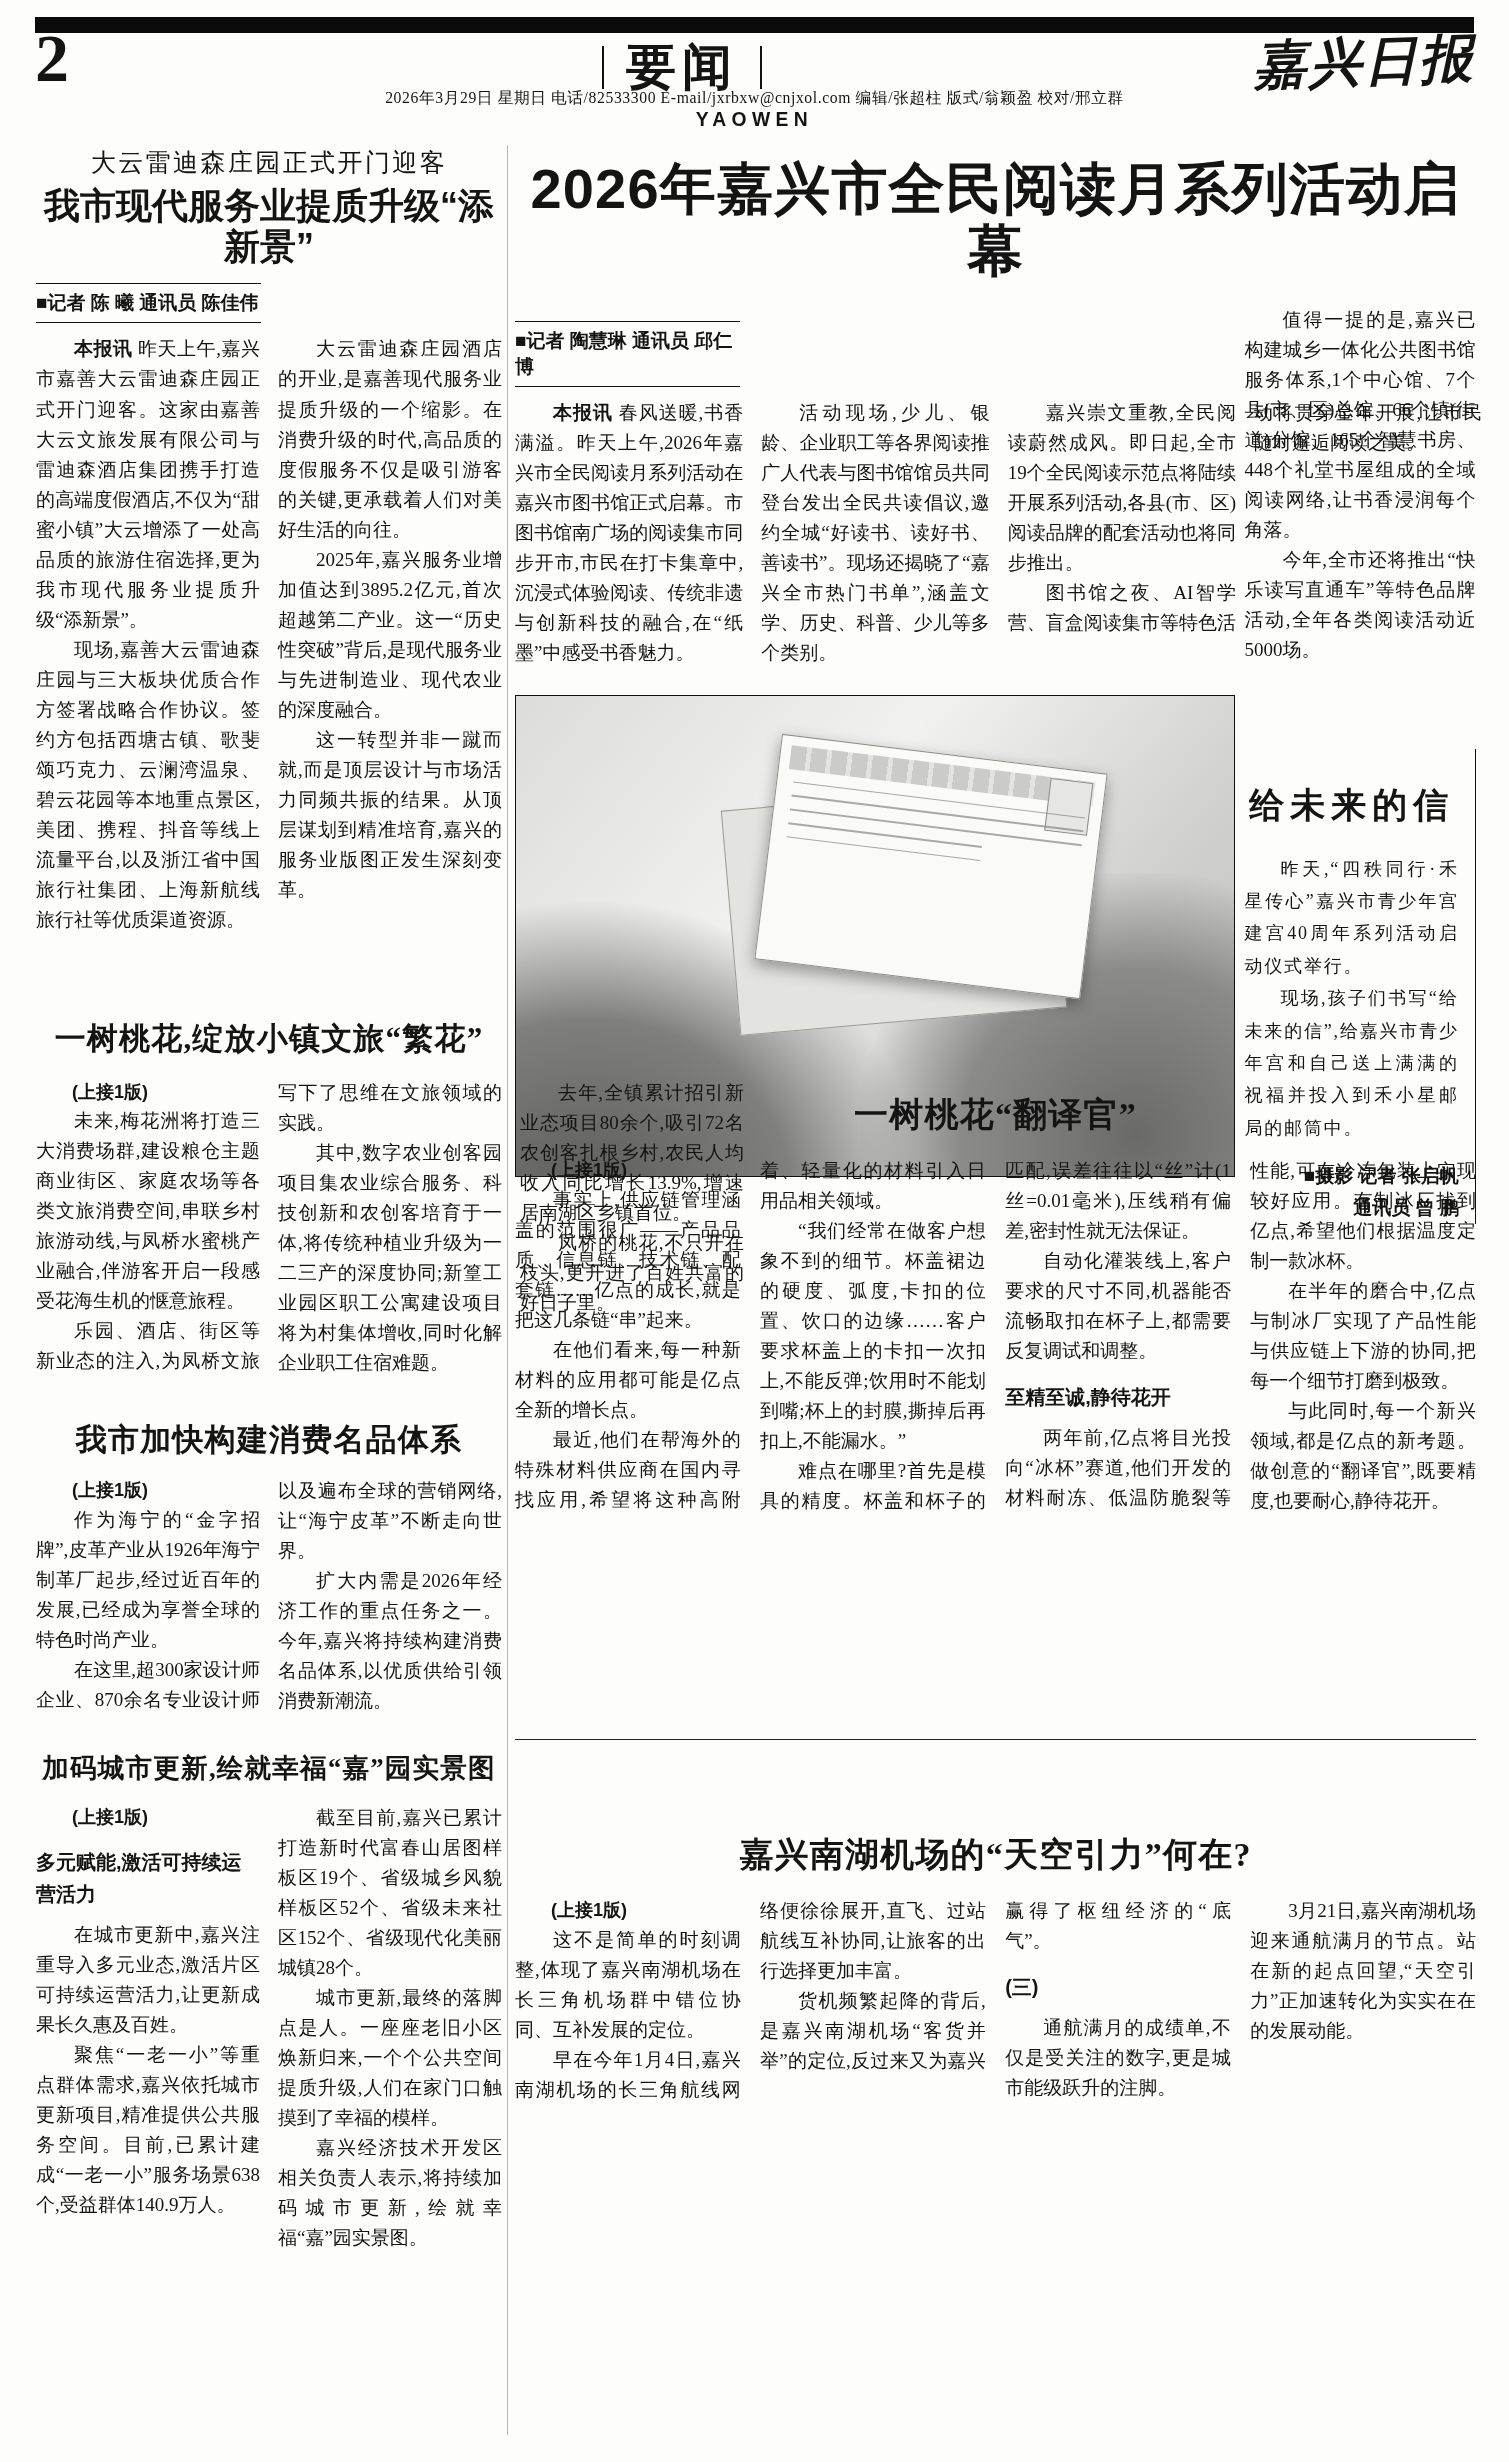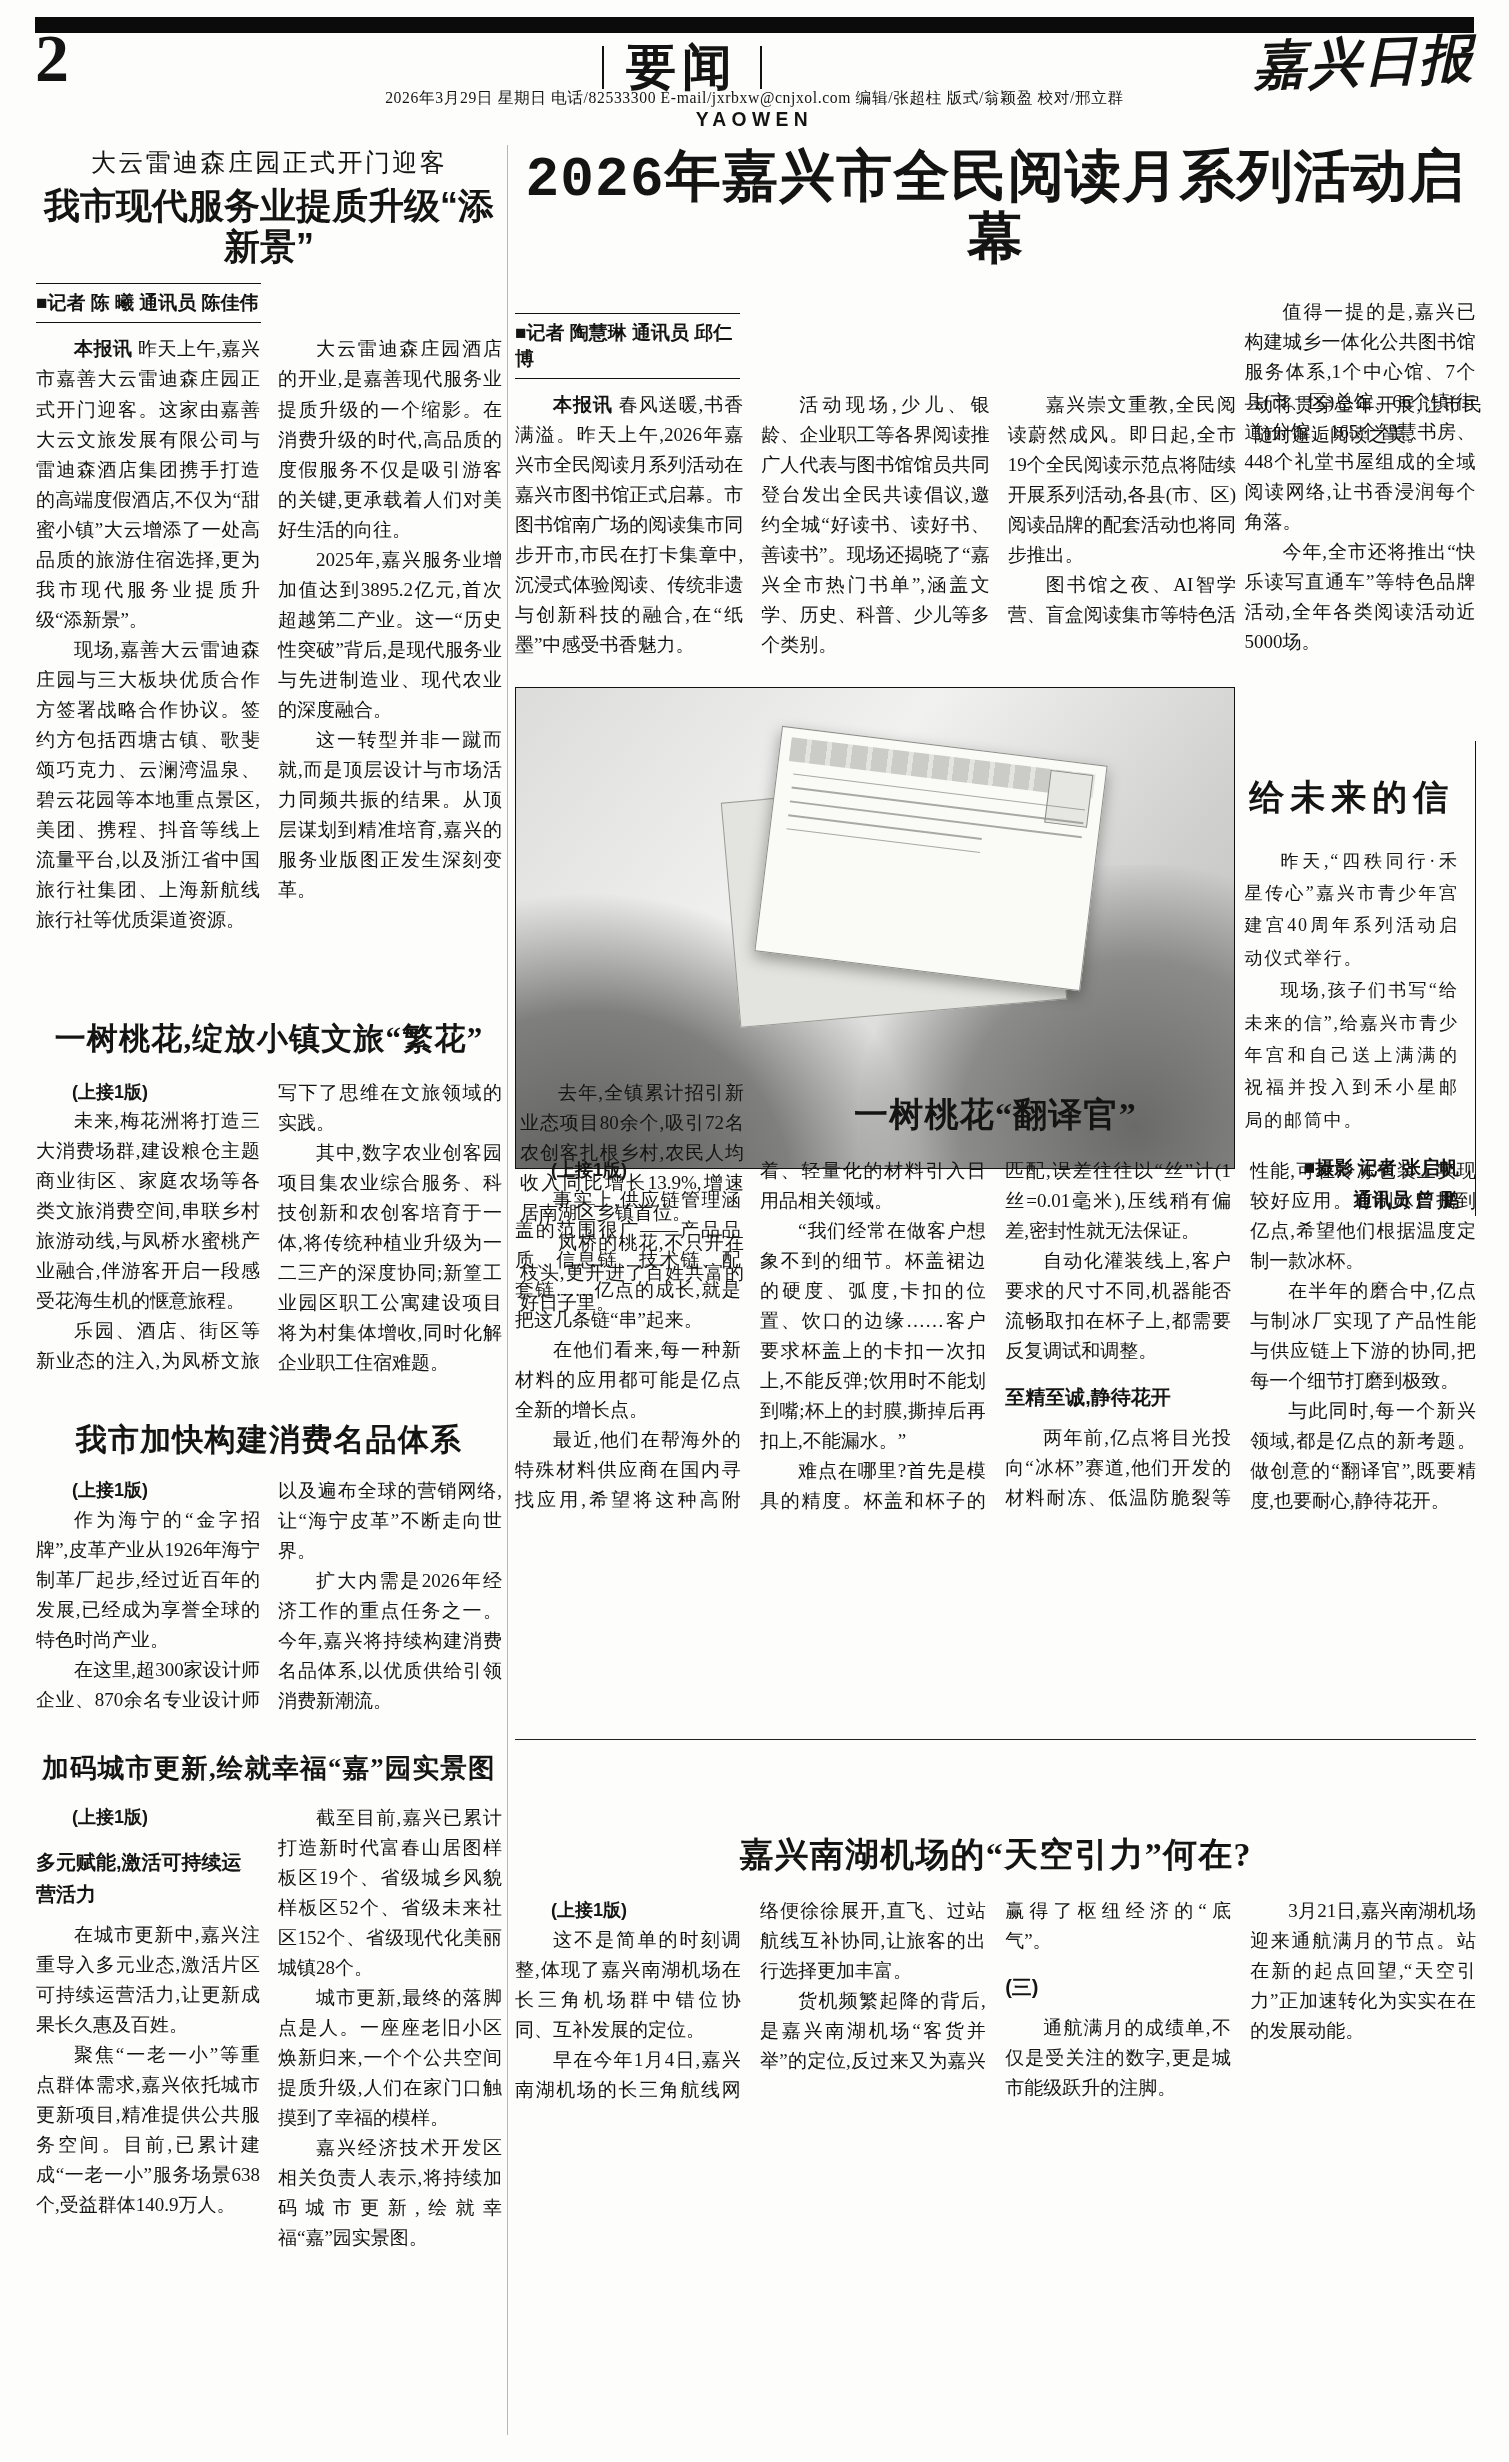--- a/index.html
+++ b/index.html
@@ -19,22 +19,22 @@
   .pinyin{position:absolute;left:0;top:109px;width:1509px;text-align:center;font-size:19.3px;
           font-weight:bold;letter-spacing:5.4px;font-family:"Liberation Sans",sans-serif;}
   .masthead{position:absolute;right:34px;top:26.6px;font-size:53px;font-weight:bold;font-style:italic;
             font-family:"Liberation Serif",serif;transform:rotate(-2deg);letter-spacing:2.4px;}
 
   
   .art{position:absolute;}
   .kicker{text-align:center;font-size:25px;letter-spacing:2.4px;font-family:"Liberation Serif",serif;}
   .hl-sans{margin:6px 0 0;text-align:center;font-size:36px;line-height:1.15;font-weight:bold;
            font-family:"Liberation Sans",sans-serif;letter-spacing:0px;}
-  .hl-main{margin:4px;text-align:center;font-size:56px;line-height:1.1;font-weight:bold;
-           font-family:Liberation Mono, monospace;letter-spacing:1.2px;}
+  .hl-main{margin:12px;text-align:center;font-size:56px;line-height:1.1;font-weight:bold;
+           font-family:Liberation Sans, sans-serif;letter-spacing:1.2px;}
   .hl-serif{margin:0;text-align:center;font-size:31px;line-height:1.2;font-weight:600;
             font-family:"Liberation Serif",serif;letter-spacing:1.2px;}
   .byline{width:225px;border-top:1.8px solid #111;border-bottom:1.8px solid #111;padding:6px 0;
           font-size:19px;font-weight:bold;font-family:"Liberation Sans",sans-serif;margin:15.7px 0 11px;}
   .body{font-size:19px;line-height:1.58;text-align:justify;}
   .body p{margin:0;text-indent:2em;}
   .body .lead{font-weight:bold;font-family:"Liberation Sans",sans-serif;}
   .cols2{column-count:2;column-gap:18px;}
   .cols3{column-count:3;column-gap:18px;}
   .cols4{column-count:4;column-gap:19.3px;}

